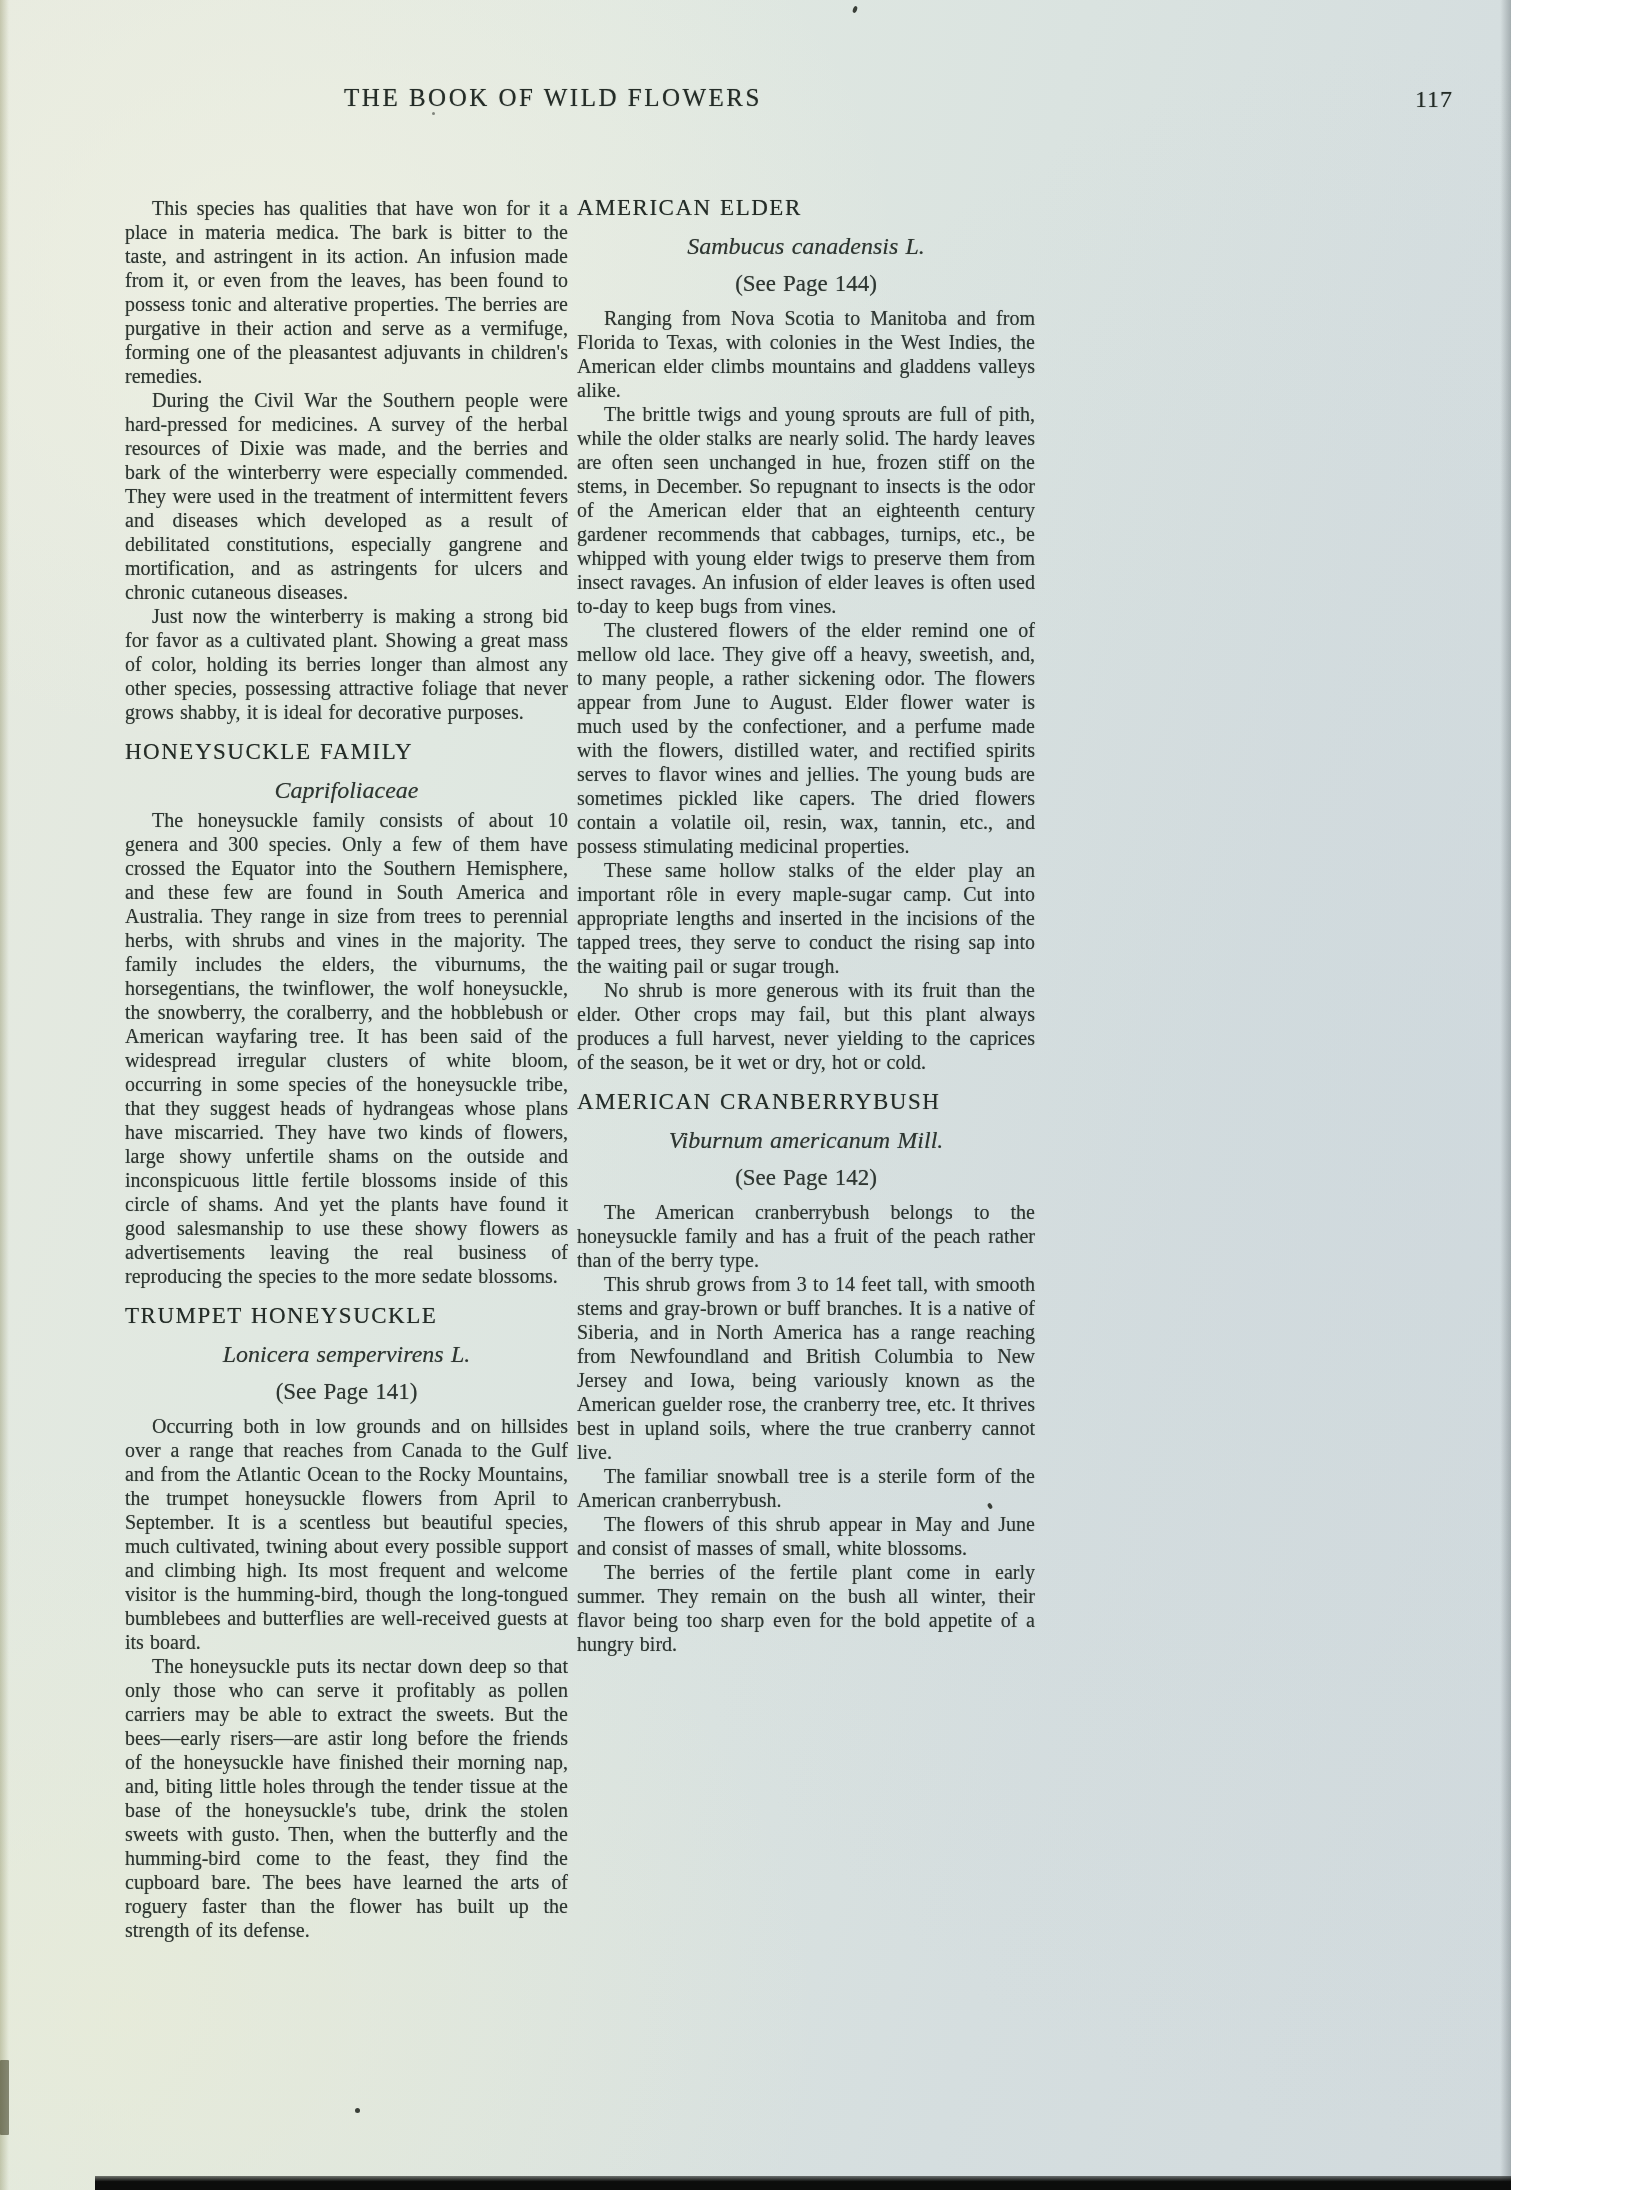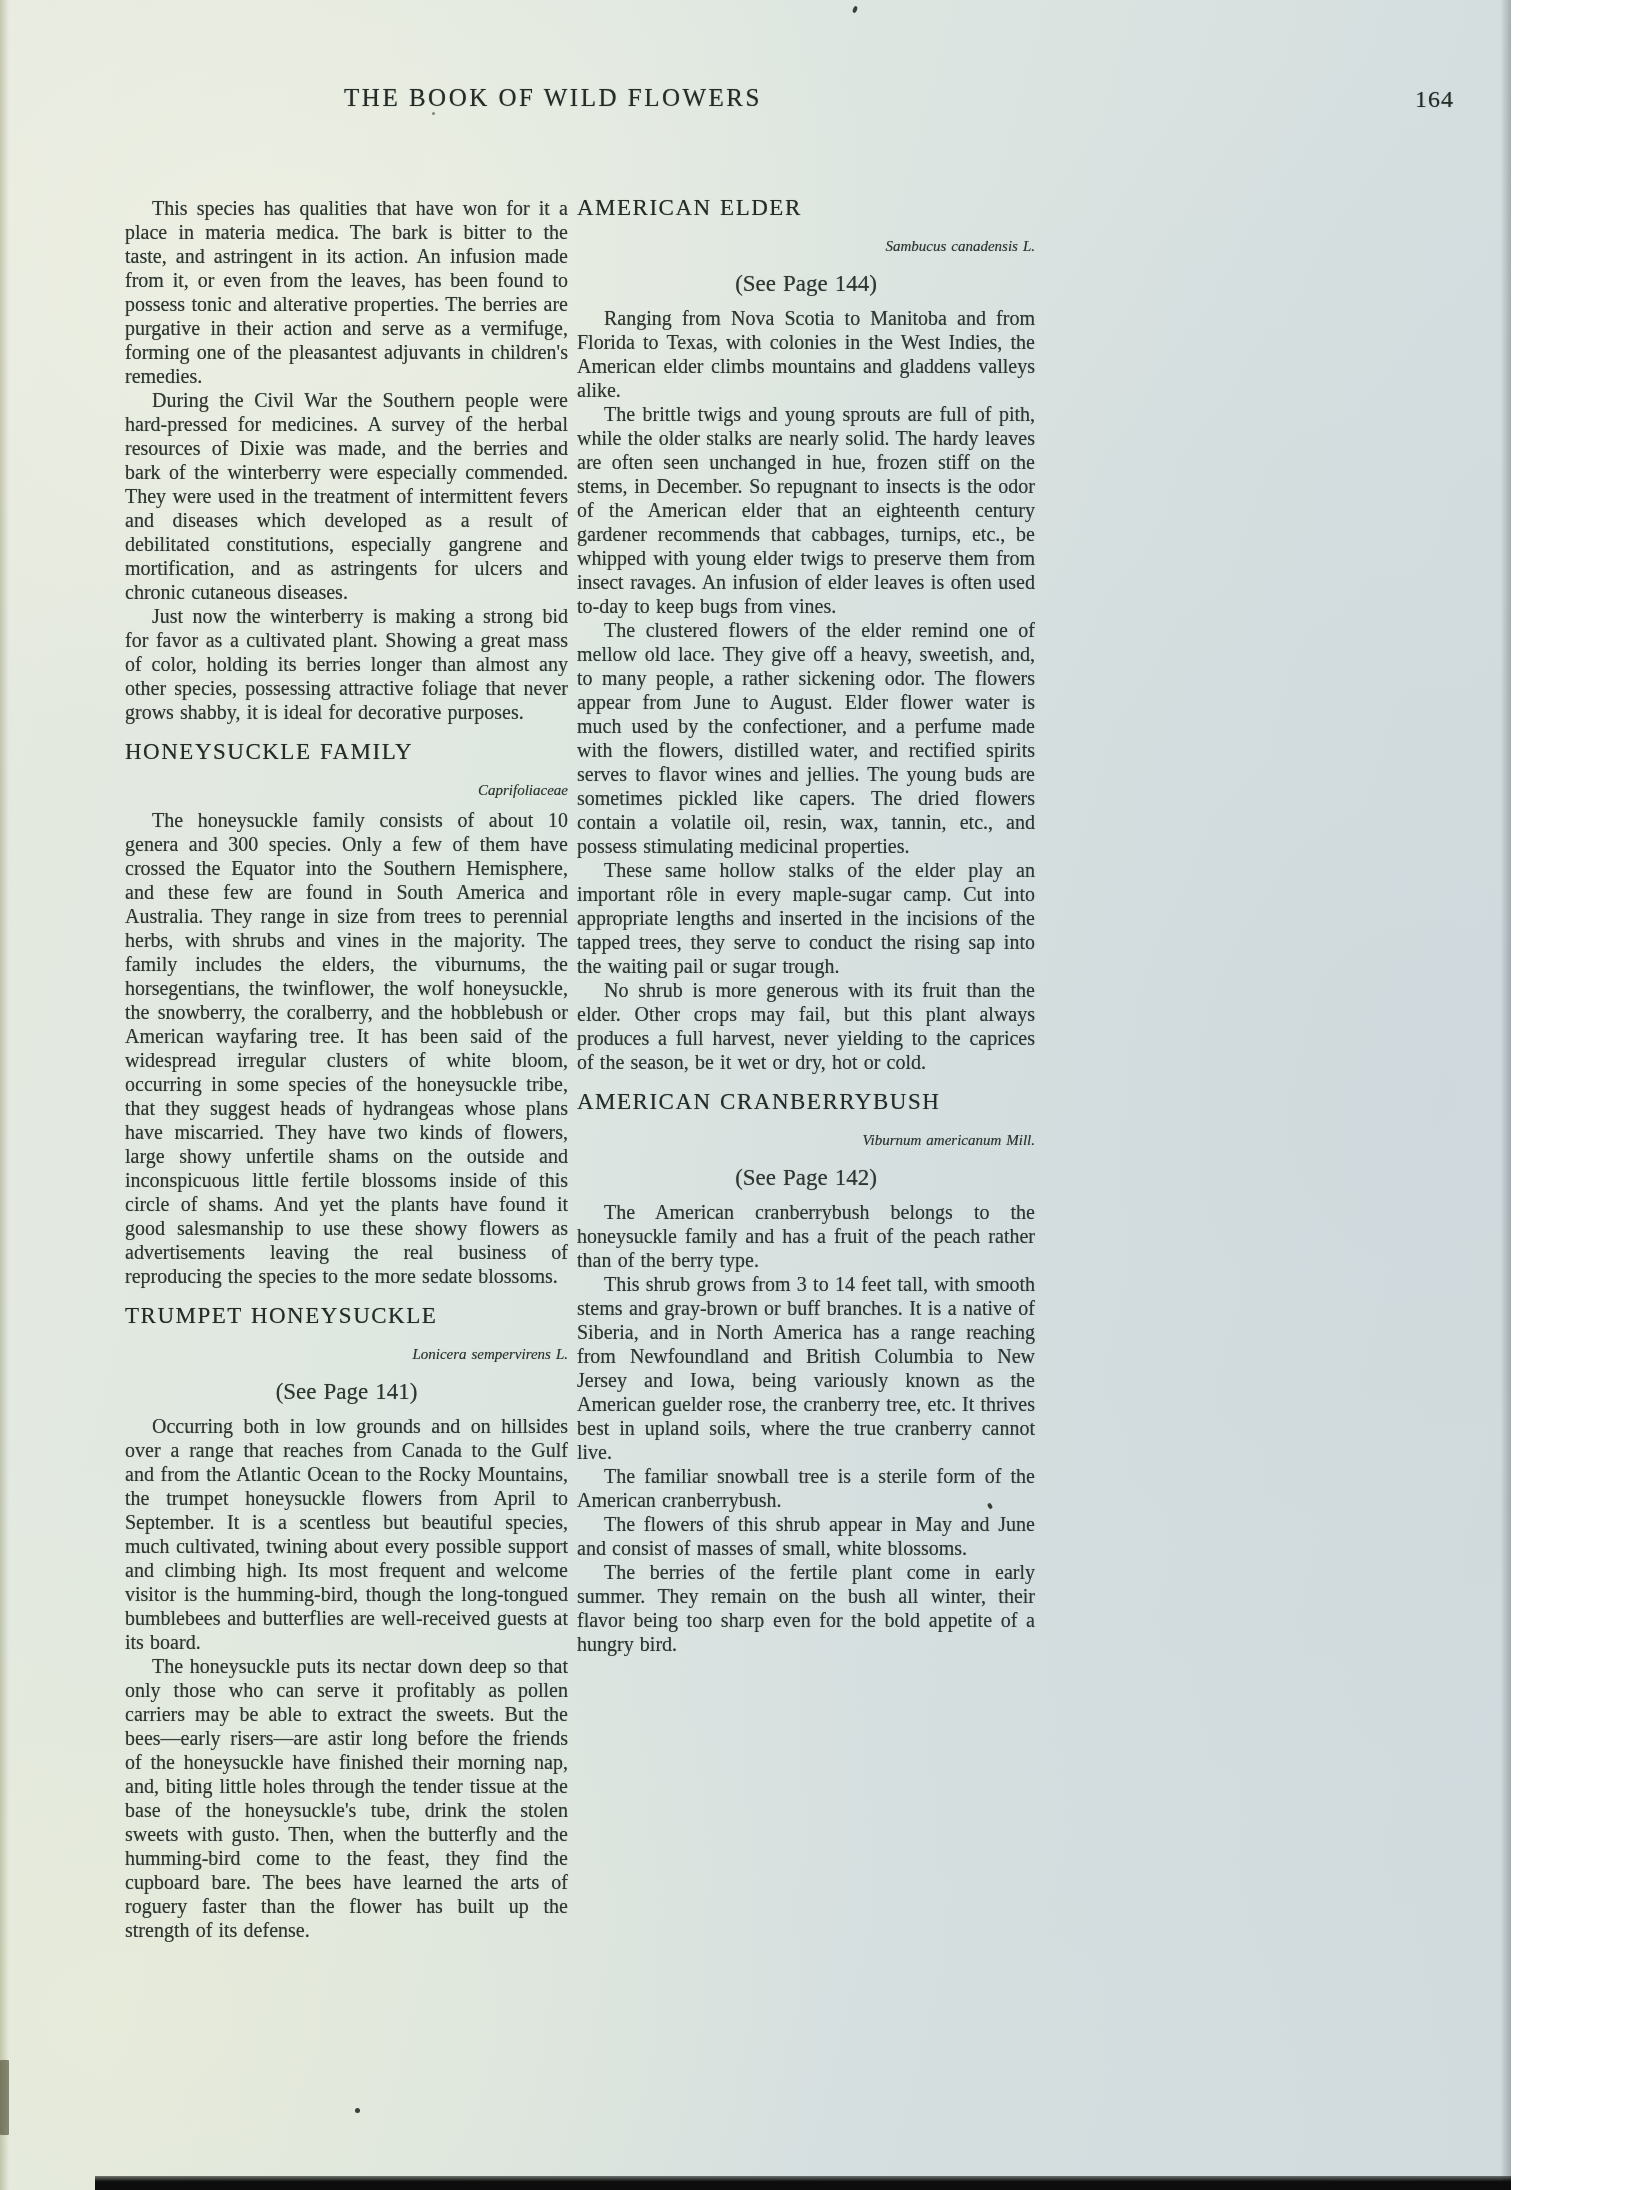--- a/index.html
+++ b/index.html
@@ -53,24 +53,24 @@
   .col p { margin: 0; text-indent: 27px; }
   .section-heading {
     text-indent: 0 !important;
     font-size: 23px;
     letter-spacing: 1.5px;
     margin: 16px 0 6px 0 !important;
     color: #242c27;
     white-space: nowrap;
   }
   .latin-name {
-    text-align: right;
+    text-align: center;
     text-indent: 0 !important;
     font-style: italic;
-    font-size: 15px;
+    font-size: 24px;
     margin: 14px 0 6px 0 !important;
   }
   .see-page {
     text-align: center;
     text-indent: 0 !important;
     font-size: 23px;
     margin: 14px 0 10px 0 !important;
   }
   .first-group .section-heading { margin-top: 0 !important; }
   
@@ -101,21 +101,21 @@
   .speck-b { left: 355px; top: 2108px; width: 5px; height: 5px; }
   .speck-c { left: 988px; top: 1503px; width: 4px; height: 6px; transform: rotate(-30deg); }
   .speck-d { left: 432px; top: 112px;  width: 3px; height: 3px; opacity: 0.6; }
 </style>
 </head>
 <body>
 
 <div class="scan">
 
   <div class="page-title">THE BOOK OF WILD FLOWERS</div>
-  <div class="page-number">164</div>
+  <div class="page-number">117</div>
 
   <div class="col col-left">
     <p>This species has qualities that have won for it a place in materia medica.  The bark is bitter to the taste, and astringent in its action.  An infusion made from it, or even from the leaves, has been found to possess tonic and alterative properties.  The berries are purgative in their action and serve as a vermifuge, forming one of the pleasantest adjuvants in children's remedies.</p>
     <p>During the Civil War the Southern people were hard-pressed for medicines.  A survey of the herbal resources of Dixie was made, and the berries and bark of the winterberry were especially commended.  They were used in the treatment of intermittent fevers and diseases which developed as a result of debilitated constitutions, especially gangrene and mortification, and as astringents for ulcers and chronic cutaneous diseases.</p>
     <p>Just now the winterberry is making a strong bid for favor as a cultivated plant.  Showing a great mass of color, holding its berries longer than almost any other species, possessing attractive foliage that never grows shabby, it is ideal for decorative purposes.</p>
 
     <div>
       <p class="section-heading">HONEYSUCKLE FAMILY</p>
       <p class="latin-name">Caprifoliaceae</p>
       <p>The honeysuckle family consists of about 10 genera and 300 species.  Only a few of them have crossed the Equator into the Southern Hemisphere, and these few are found in South America and Australia.  They range in size from trees to perennial herbs, with shrubs and vines in the majority.  The family includes the elders, the viburnums, the horsegentians, the twinflower, the wolf honeysuckle, the snowberry, the coralberry, and the hobblebush or American wayfaring tree.  It has been said of the widespread irregular clusters of white bloom, occurring in some species of the honeysuckle tribe, that they suggest heads of hydrangeas whose plans have miscarried.  They have two kinds of flowers, large showy unfertile shams on the outside and inconspicuous little fertile blossoms inside of this circle of shams.  And yet the plants have found it good salesmanship to use these showy flowers as advertisements leaving the real business of reproducing the species to the more sedate blossoms.</p>

